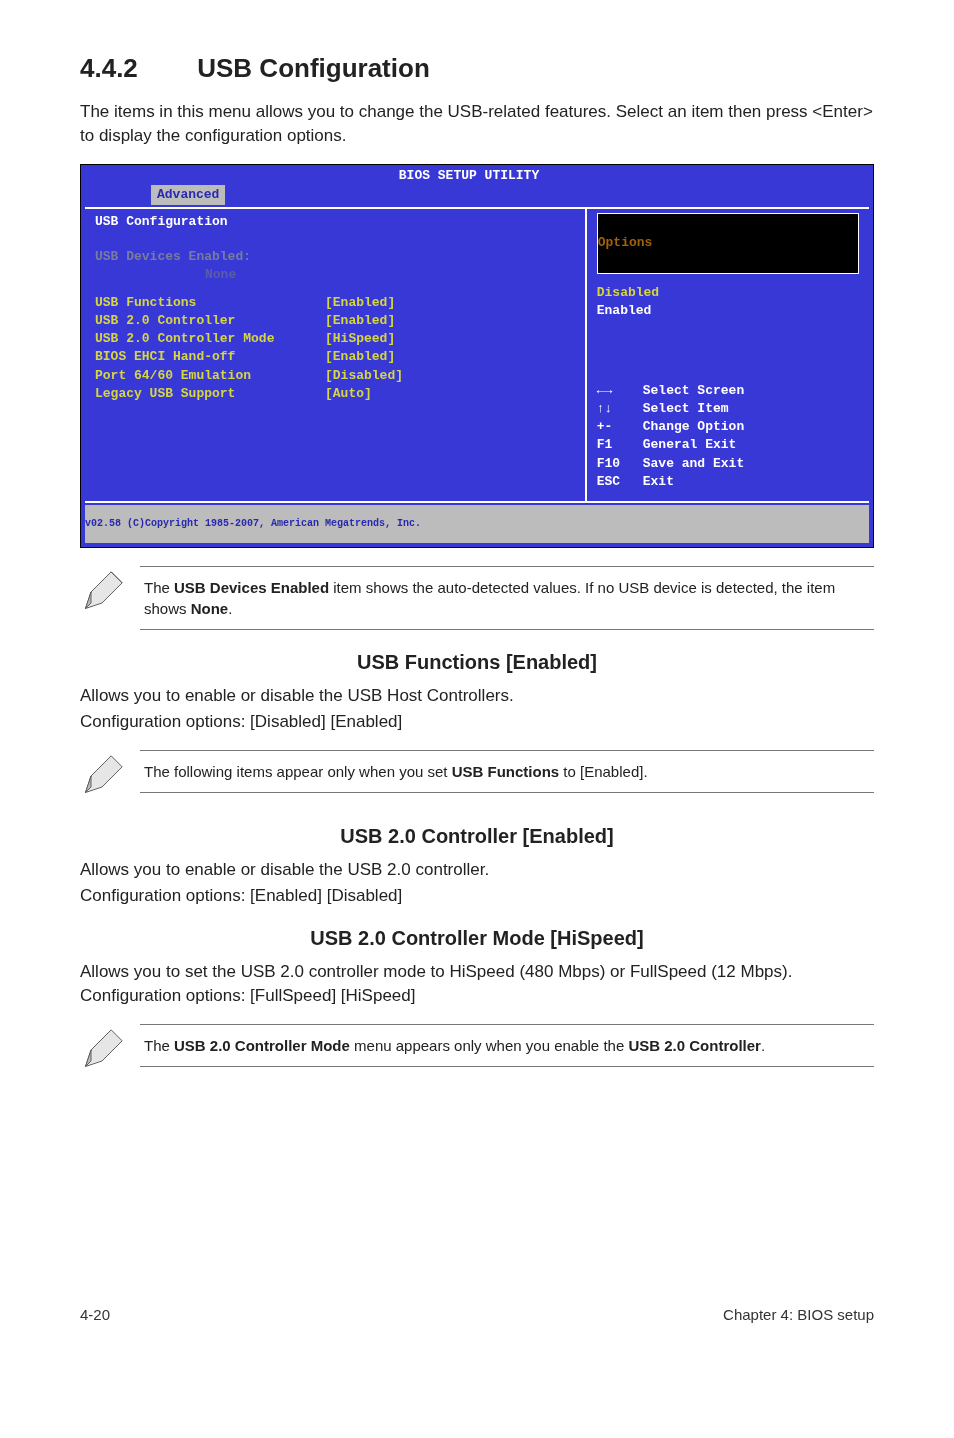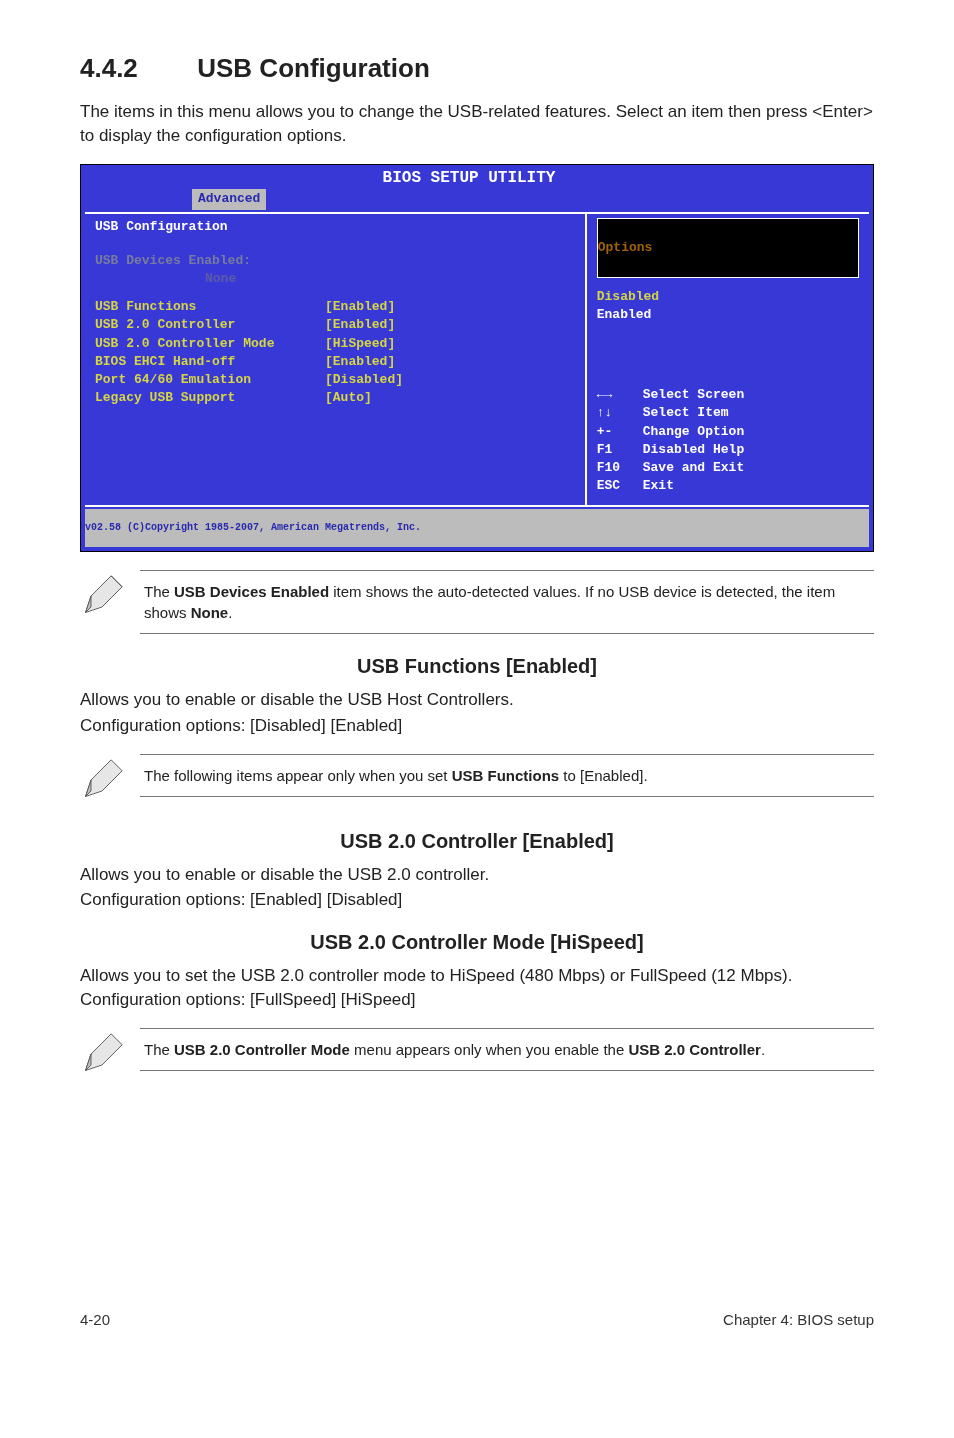--- a/index.html
+++ b/index.html
@@ -30,25 +30,24 @@
     font-weight: bold;
     background: #3838d6;
     color: #d6d642;
     border: 1px solid #000;
     margin: 6px 0 18px 0;
   }
   .bios-title {
     text-align: center;
     color: #fff;
     padding: 2px 16px 0 0;
-    font-size: 16px;
+    font-size: 13px;
   }
   .bios-tabs {
     padding: 0 16px 2px 70px;
-    margin-left: 41px;
   }
   .bios-tab-active {
     background: #bcbcbc;
     color: #2828b0;
     padding: 1px 6px;
     display: inline-block;
   }
   .bios-body {
     display: flex;
     border-top: 2px solid #fff;
@@ -190,21 +189,21 @@
         <div>
             <span class="sym">↑↓</span>
             <span>Select Item</span>
           </div>
         <div>
             <span class="sym">+-</span>
             <span>Change Option</span>
           </div>
         <div>
             <span class="sym">F1</span>
-            <span>Disabled Help</span>
+            <span>General Exit</span>
           </div>
         <div>
             <span class="sym">F10</span>
             <span>Save and Exit</span>
           </div>
         <div>
             <span class="sym">ESC</span>
             <span>Exit</span>
           </div>
       </div>

